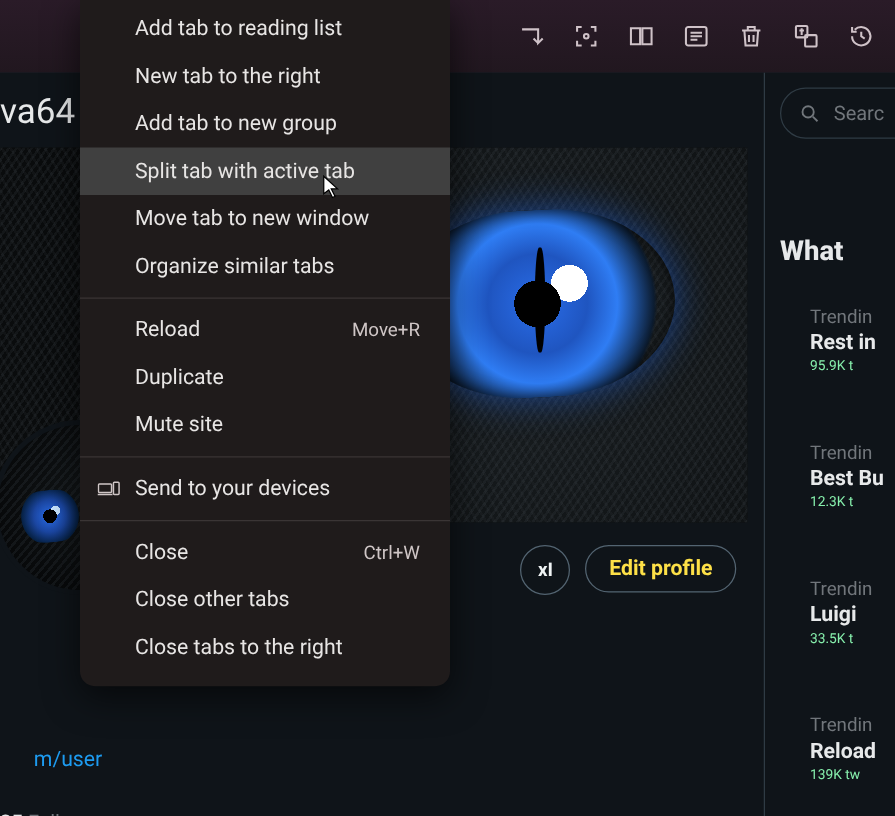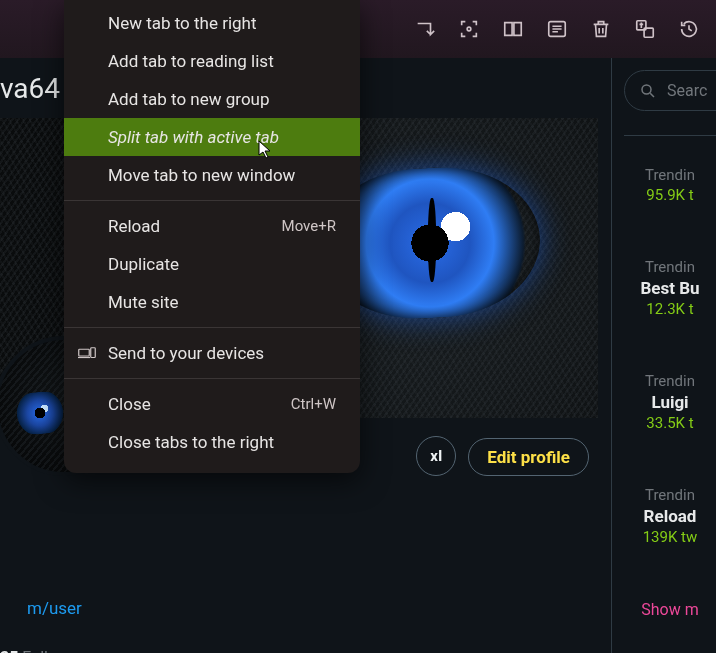--- a/index.html
+++ b/index.html
@@ -96,21 +96,21 @@
         radial-gradient(circle at 58% 40%, #c9e5ff 0 9%, transparent 9%),
         radial-gradient(circle at 50% 50%, #2a6de9 0%, #1b46a1 35%, #062144 62%, transparent 64%);
       border-radius:50%/55%;
       transform: rotate(-5deg);
     }
     
     .profile-actions {
       position: absolute;
       top: 378px; right: 22px;
       display: flex;
-      align-items: flex-end;
+      align-items: flex-start;
       gap: 12px;
     }
     .circ-btn {
       width: 40px; height: 40px; border-radius: 50%;
       border: 1px solid #536471;
       display:flex; align-items:center; justify-content:center;
       color:#eff3f4;
       font-weight: 700;
       font-size: 15px;
     }
@@ -137,37 +137,36 @@
       font-size: 16px;
     }
     .followers-line .cnt { color:#e7e9ea; font-weight:700; }
     
     
     .right-col {
       width: 104px;
       padding: 12px 0 0 12px;
       display: flex; flex-direction: column;
       gap: 24px;
-      text-align: center;
     }
     .search-pill {
       display:flex; align-items:center; gap:10px;
       border:1px solid #2f3b44; border-radius: 9999px;
       padding: 10px 14px;
       color:#71767b; font-size: 16px;
       width: 150px;
     }
     .divider { height:1px; background:#2f3b44; width:150px; }
     .wh {
       color:#e7e9ea; font-size: 22px; font-weight: 800; padding-top: 30px;
     }
-    .trend { padding-top: 6px; }
+    .trend { padding-top: 6px; margin-left: 24px; }
     .trend .cat { color:#71767b; font-size:15px; }
     .trend .top { color:#e7e9ea; font-size:17px; font-weight:700; padding-top:2px; white-space:nowrap;}
-    .trend .sub { color:#84cc16; font-size:15px; padding-top:2px; white-space:nowrap;}
+    .trend .sub { color:#86efac; font-size:11px; padding-top:2px; white-space:nowrap;}
     .trend + .trend { margin-top: 24px; }
     .show-more { color:#ec4899; font-size:16px; padding-top: 30px; }
     
     
     .context-menu {
       position:absolute;
       top: 0; left: 64px;
       width: 296px;
       background:#1f1b1b;
       border-radius: 0 0 12px 12px;
@@ -175,21 +174,21 @@
       z-index: 50;
       box-shadow: 0 8px 28px rgba(0,0,0,0.6);
       color:#e7e5e4;
       font-size: 17px;
     }
     .cm-item {
       display:flex; align-items:center;
       padding: 9px 24px 9px 44px;
       position: relative;
     }
-    .cm-item.hover { background:#4d7c0f;font-style:italic; }
+    .cm-item.hover { background:#404040; }
     .cm-item .shortcut { margin-left:auto; color:#cfc6c6; font-size:15px; }
     .cm-sep { height:1px; background:#3a3535; margin: 6px 0; }
     .cm-item .left-icon {
       position:absolute; left:14px; top:50%; transform:translateY(-50%);
       width:18px; height:14px;
       display:flex;
     }
     
     .cursor {
       position:absolute;
@@ -272,23 +271,25 @@
 
   <div class="right-col">
     <div class="search-pill">
       <svg width="18" height="18" viewBox="0 0 24 24" style="stroke:#71767b;fill:none;stroke-width:2">
           <circle cx="10" cy="10" r="6"></circle>
           <path d="M20 20l-5-5"></path>
         </svg>
       <span>Searc</span>
     </div>
     <div class="divider"></div>
+    <div class="wh">What</div>
 
     <div class="trend">
       <div class="cat">Trendin</div>
+      <div class="top">Rest in</div>
       <div class="sub">95.9K t</div>
     </div>
     <div class="trend">
       <div class="cat">Trendin</div>
       <div class="top">Best Bu</div>
       <div class="sub">12.3K t</div>
     </div>
     <div class="trend">
       <div class="cat">Trendin</div>
       <div class="top">Luigi</div>
@@ -299,33 +300,36 @@
       <div class="top">Reload</div>
       <div class="sub">139K tw</div>
     </div>
 
     <div class="show-more">Show m</div>
   </div>
 </div>
 
 <div class="context-menu">
   <div class="cm-item">
+      <span>Add tab to reading list</span>
+    </div>
+  <div class="cm-item">
       <span>New tab to the right</span>
-    </div>
-  <div class="cm-item">
-      <span>Add tab to reading list</span>
     </div>
   <div class="cm-item">
       <span>Add tab to new group</span>
     </div>
   <div class="cm-item hover">
       <span>Split tab with active tab</span>
     </div>
   <div class="cm-item">
       <span>Move tab to new window</span>
+    </div>
+  <div class="cm-item">
+      <span>Organize similar tabs</span>
     </div>
   <div class="cm-sep"></div>
   <div class="cm-item">
       <span>Reload</span>
       <span class="shortcut">Move+R</span>
     </div>
   <div class="cm-item">
       <span>Duplicate</span>
     </div>
   <div class="cm-item">
@@ -341,20 +345,23 @@
         </svg>
       </span>
     <span>Send to your devices</span>
   </div>
   <div class="cm-sep"></div>
   <div class="cm-item">
       <span>Close</span>
       <span class="shortcut">Ctrl+W</span>
     </div>
   <div class="cm-item">
+      <span>Close other tabs</span>
+    </div>
+  <div class="cm-item">
       <span>Close tabs to the right</span>
     </div>
 </div>
 
 <div class="cursor">
   <svg viewBox="0 0 14 20">
       <path d="M1 1 L1 15 L5 12 L8 18 L10 17 L7 11 L12 11 Z" fill="#fff" stroke="#000" stroke-width="1"></path>
     </svg>
 </div>
 

